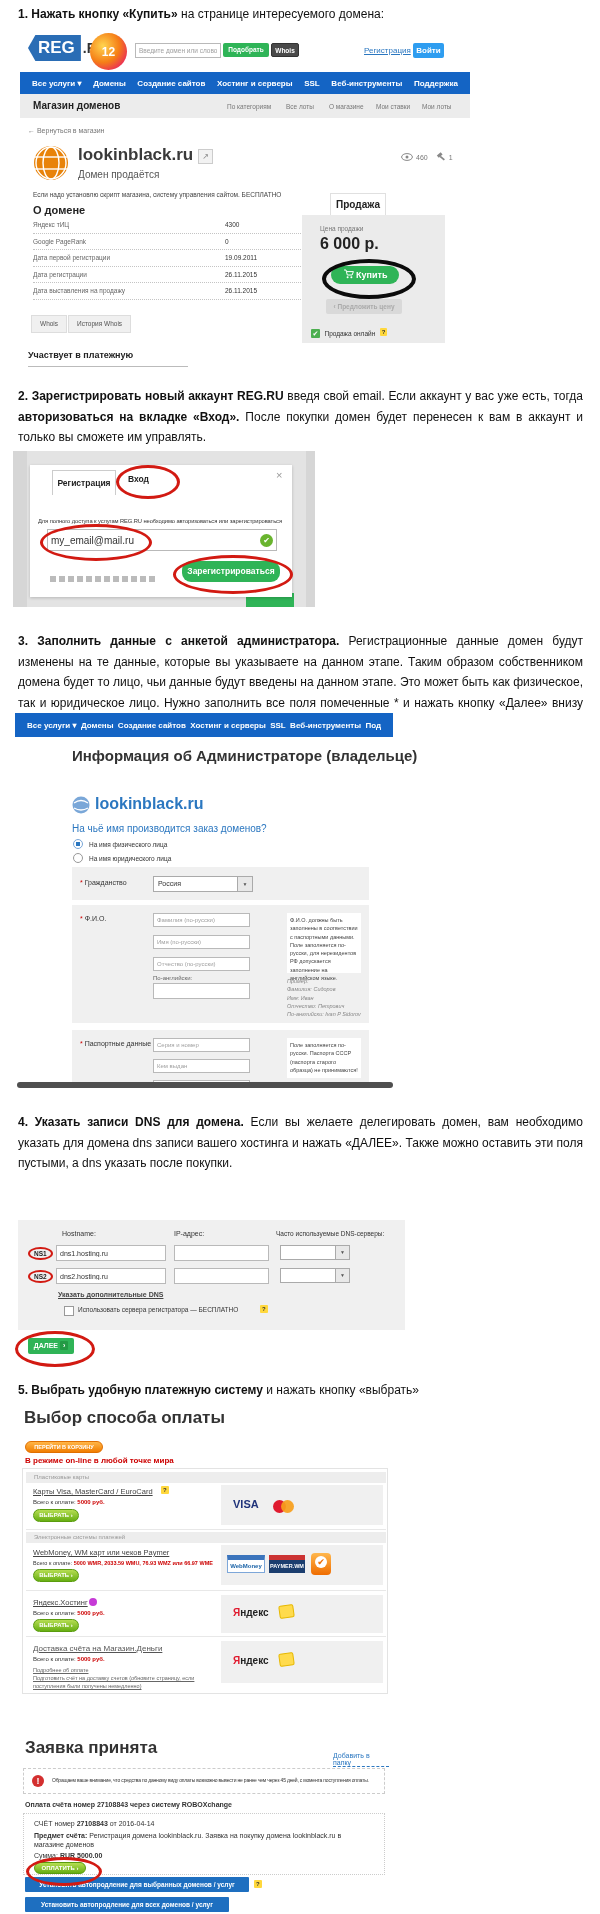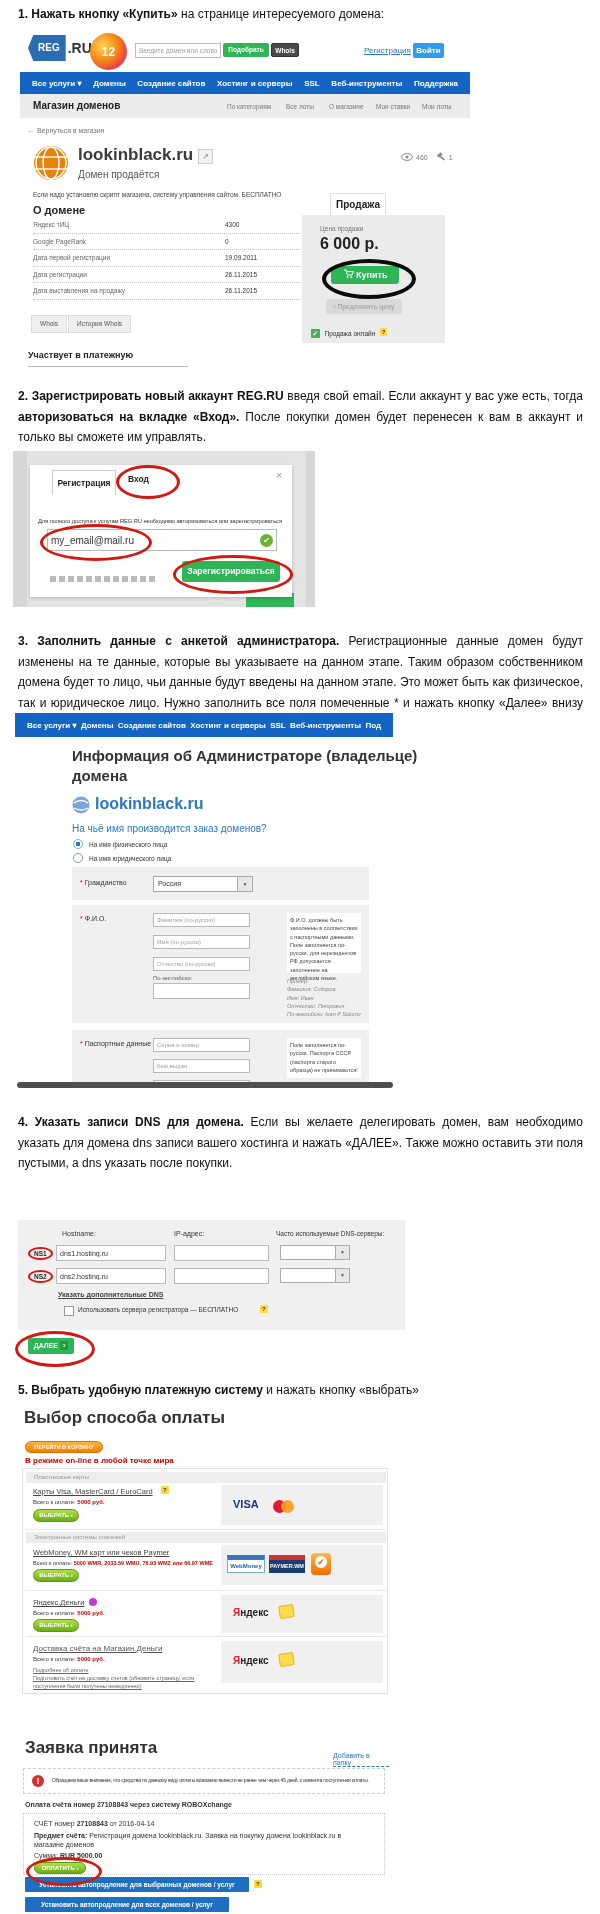--- a/index.html
+++ b/index.html
@@ -4,21 +4,21 @@
 <style>
   html,body{margin:0;padding:0;background:#fff}
   #page{position:relative;width:600px;height:1914px;overflow:hidden;background:#fff;
         font-family:"Liberation Sans",sans-serif;color:#222}
   .abs{position:absolute}
   .step{font-size:12px;line-height:1.72;text-align:justify;color:#111;width:565px}.f6{font-size:6.5px}.f7{font-size:7px}.f8{font-size:8px}.f10{font-size:10px}
   .b{font-weight:bold}.g{color:#777}.d{color:#333}
   .lk{text-decoration:underline;cursor:pointer}
   .bluenav{background:#1464c4;color:#fff;display:flex;align-items:center;
            justify-content:space-between;font-weight:bold;font-size:8px;padding:0 12px;box-sizing:border-box}
-  .btn-green{background:#2fb457;color:#fff;font-weight:bold;text-align:center;border-radius:3px;cursor:pointer}
+  .btn-green{background:#2fb457;color:#fff;font-weight:bold;text-align:center;border-radius:9px;cursor:pointer}
   .btn-lime{background:linear-gradient(#b5dd52,#67ae12);color:#fff;font-weight:bold;text-align:center;
             border-radius:7px;border:1px solid #5a9c0e;box-sizing:border-box;cursor:pointer}
   .btn-blue{background:#1e6fc0;color:#fff;font-weight:bold;cursor:pointer;text-align:center;border-radius:1px}
   .red-ellipse{position:absolute;border:3px solid #d21a12;border-radius:50%;pointer-events:none;z-index:6}
   .black-ellipse{position:absolute;border:4px solid #0b0b0b;border-radius:50%;pointer-events:none;z-index:6}
   .helpq{display:inline-block;background:#ffd83d;color:#333;font-size:6px;font-weight:bold;
          padding:0 2px;border-radius:1px;line-height:8px;vertical-align:2px}
   .inp{background:#fff;border:1px solid #b9b9b9;box-sizing:border-box;font-family:inherit;
        font-size:6px;color:#555;padding:0 3px}
   .inp::placeholder{color:#a0a0a0}
@@ -39,21 +39,21 @@
 </head>
 <body>
 
 <div id="page">
 
   <div class="abs step" style="left:18px;top:4px"><b>1. Нажать кнопку «Купить»</b><span> на странице интересуемого домена:</span></div>
 
   <div class="abs" style="left:20px;top:33px;width:450px;height:345px">
 
     <div class="abs" style="left:8px;top:2px;display:flex;align-items:center">
-      <div style="background:#2a6db5;color:#fff;font-weight:bold;font-size:10px;line-height:26px;padding:0 6px 0 10px;clip-path:polygon(14% 0,100% 0,100% 100%,14% 100%,0 50%)"><span>REG</span></div>
+      <div style="background:#2a6db5;color:#fff;font-weight:bold;font-size:17px;line-height:26px;padding:0 6px 0 10px;clip-path:polygon(14% 0,100% 0,100% 100%,14% 100%,0 50%)"><span>REG</span></div>
       <div class="b" style="font-size:14px;color:#333;margin-left:2px">.RU</div>
     </div>
     <div class="abs" style="left:70px;top:0;width:37px;height:37px;border-radius:50%;background:radial-gradient(circle at 35% 35%,#ffd54f,#f57f17 48%,#e91e63 85%);color:#fff;font-weight:bold;font-size:12px;display:flex;align-items:center;justify-content:center">
         <span>12</span>
       </div>
     <input class="abs inp" style="left: 115px; top: 10px; width: 86px; height: 15px; font-size: 6.5px;" placeholder="Введите домен или слово">
     <div class="abs btn-green" style="left:203px;top:10px;width:46px;height:14px;font-size:6.5px;line-height:14px;border-radius:2px">Подобрать</div>
     <div class="abs" style="left:251px;top:10px;width:28px;height:14px;background:#4a4a4a;border:1px solid #333;color:#fff;font-weight:bold;font-size:6.5px;line-height:13px;text-align:center;border-radius:2px;box-sizing:border-box;cursor:pointer">Whois</div>
     <div class="abs lk f8" style="left:344px;top:13px;color:#2b77c0">Регистрация</div>
     <div class="abs" style="left:393px;top:10px;width:31px;height:15px;background:#2e9df0;color:#fff;font-weight:bold;font-size:8px;line-height:15px;text-align:center;border-radius:2px;cursor:pointer">Войти</div>
@@ -179,21 +179,20 @@
       <span><span>Все услуги</span> <span>▾</span></span>
       <span>Домены</span>
       <span>Создание сайтов</span>
       <span>Хостинг и серверы</span>
       <span>SSL</span>
       <span>Веб-инструменты</span>
       <span>Под</span>
     </div>
     <div class="abs b" style="left:57px;top:33px;font-size:15px;line-height:20px;color:#333">
         <div>Информация об Администраторе (владельце)</div>
-        <div>домена</div>
       </div>
     <svg class="abs" width="18" height="18" style="left:57px;top:83px">
         <circle cx="9" cy="9" r="8.5" fill="#7aa7d8"></circle>
         <path d="M2 7 Q9 2 16 7 M2 12 Q9 16 16 12" stroke="#fff" fill="none" stroke-width="1.3"></path>
       </svg>
     <span class="abs b" style="left:80px;top:82px;font-size:16px;color:#2b77c0">lookinblack.ru</span>
     <div class="abs" style="left:57px;top:110px;font-size:10px;color:#2b77c0">На чьё имя производится заказ доменов?</div>
     <div class="abs" style="left:58px;top:126px;display:flex;align-items:center;gap:6px">
       <span style="width:8px;height:8px;border-radius:50%;border:1px solid #7aa7d8;background:radial-gradient(circle,#2b77c0 40%,#fff 45%)"></span>
       <span class="f6 d">На имя физического лица</span>
@@ -291,21 +290,21 @@
       <div class="abs btn-lime" style="left:10px;top:100px;width:46px;height:13px;font-size:6px;line-height:11px"><span>ВЫБРАТЬ</span> <span>›</span></div>
       <div class="paybox-logo" style="left:198px;top:76px;width:162px;height:40px">
         <span class="abs b" style="left:6px;top:10px;width:38px;height:18px;background:#fff;border:1px solid #7da7d9;border-top:5px solid #3b74bc;font-size:6px;color:#1d65a8;text-align:center;line-height:13px;box-sizing:border-box">WebMoney</span>
         <span class="abs b" style="left:48px;top:10px;width:36px;height:18px;background:#1b3e6f;border-top:5px solid #c33;font-size:5.5px;color:#fff;text-align:center;line-height:13px;box-sizing:border-box">PAYMER.WM</span>
         <span class="abs" style="left:90px;top:8px;width:20px;height:22px;border-radius:4px;background:linear-gradient(#ffb74d,#ef6c00)">
             <span style="position:absolute;left:4px;top:3px;width:12px;height:12px;border-radius:50%;background:#fff;color:#ef6c00;font-size:9px;line-height:12px;text-align:center">✔</span>
           </span>
       </div>
       <div class="divl" style="left:3px;top:121px;width:360px"></div>
 
-      <span class="abs lk" style="left:10px;top:129px;font-size:7.5px;color:#444">Яндекс.Деньги</span>
+      <span class="abs lk" style="left:10px;top:129px;font-size:7.5px;color:#444">Яндекс.Хостинг</span>
       <span class="abs" style="left:66px;top:129px;width:8px;height:8px;border-radius:50%;background:#c63ad6"></span>
       <div class="abs" style="left:10px;top:141px;font-size:6px"><span class="d">Всего к оплате:</span> <span class="b" style="color:#c00">5000 руб.</span></div>
       <div class="abs btn-lime" style="left:10px;top:150px;width:46px;height:13px;font-size:6px;line-height:11px"><span>ВЫБРАТЬ</span> <span>›</span></div>
       <div class="paybox-logo" style="left:198px;top:126px;width:162px;height:38px">
         <span class="abs b" style="left:12px;top:12px;font-size:10px"><span style="color:#e01b2f">Я</span><span style="color:#222">ндекс</span></span>
         <span class="abs" style="left:58px;top:10px;width:13px;height:11px;background:#ffdb4d;border:1px solid #e6b800;border-radius:2px;transform:rotate(-8deg)"></span>
       </div>
       <div class="divl" style="left:3px;top:167px;width:360px"></div>
 
       <span class="abs lk" style="left:10px;top:175px;font-size:8px;color:#555">Доставка счёта на Магазин.Деньги</span>

